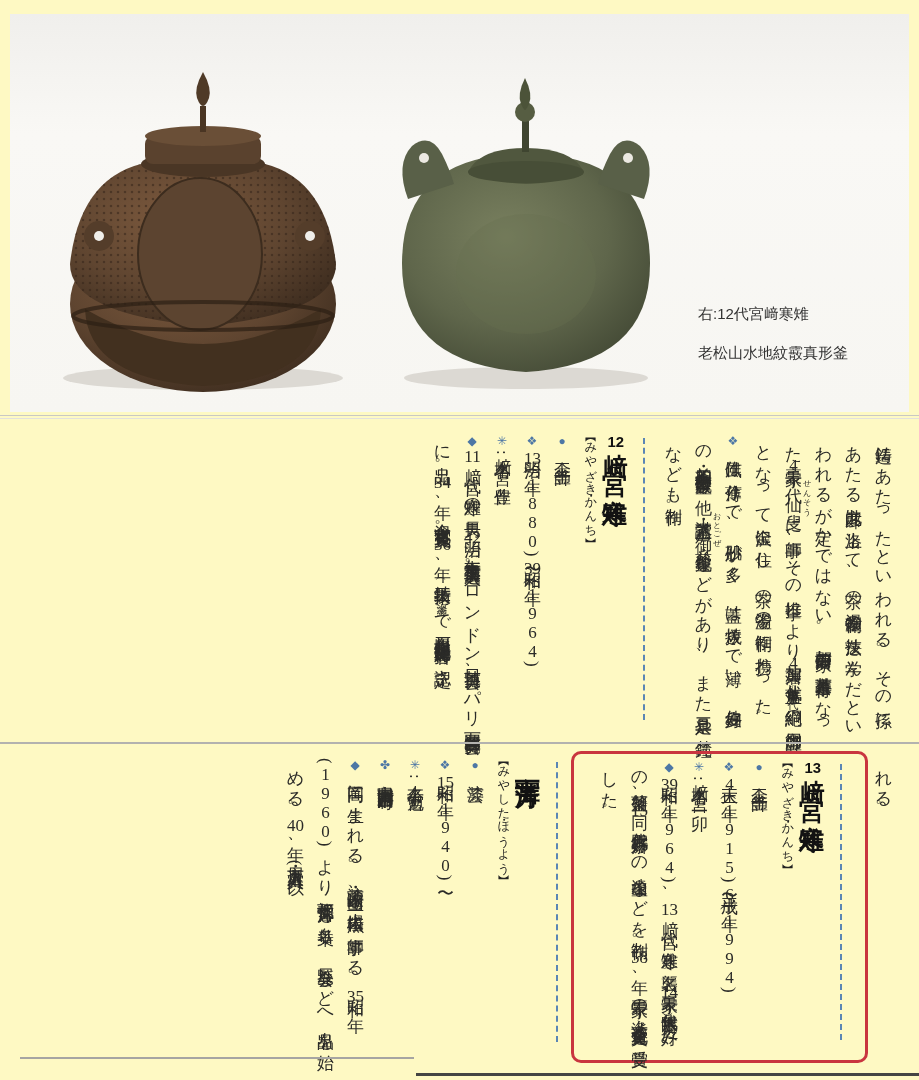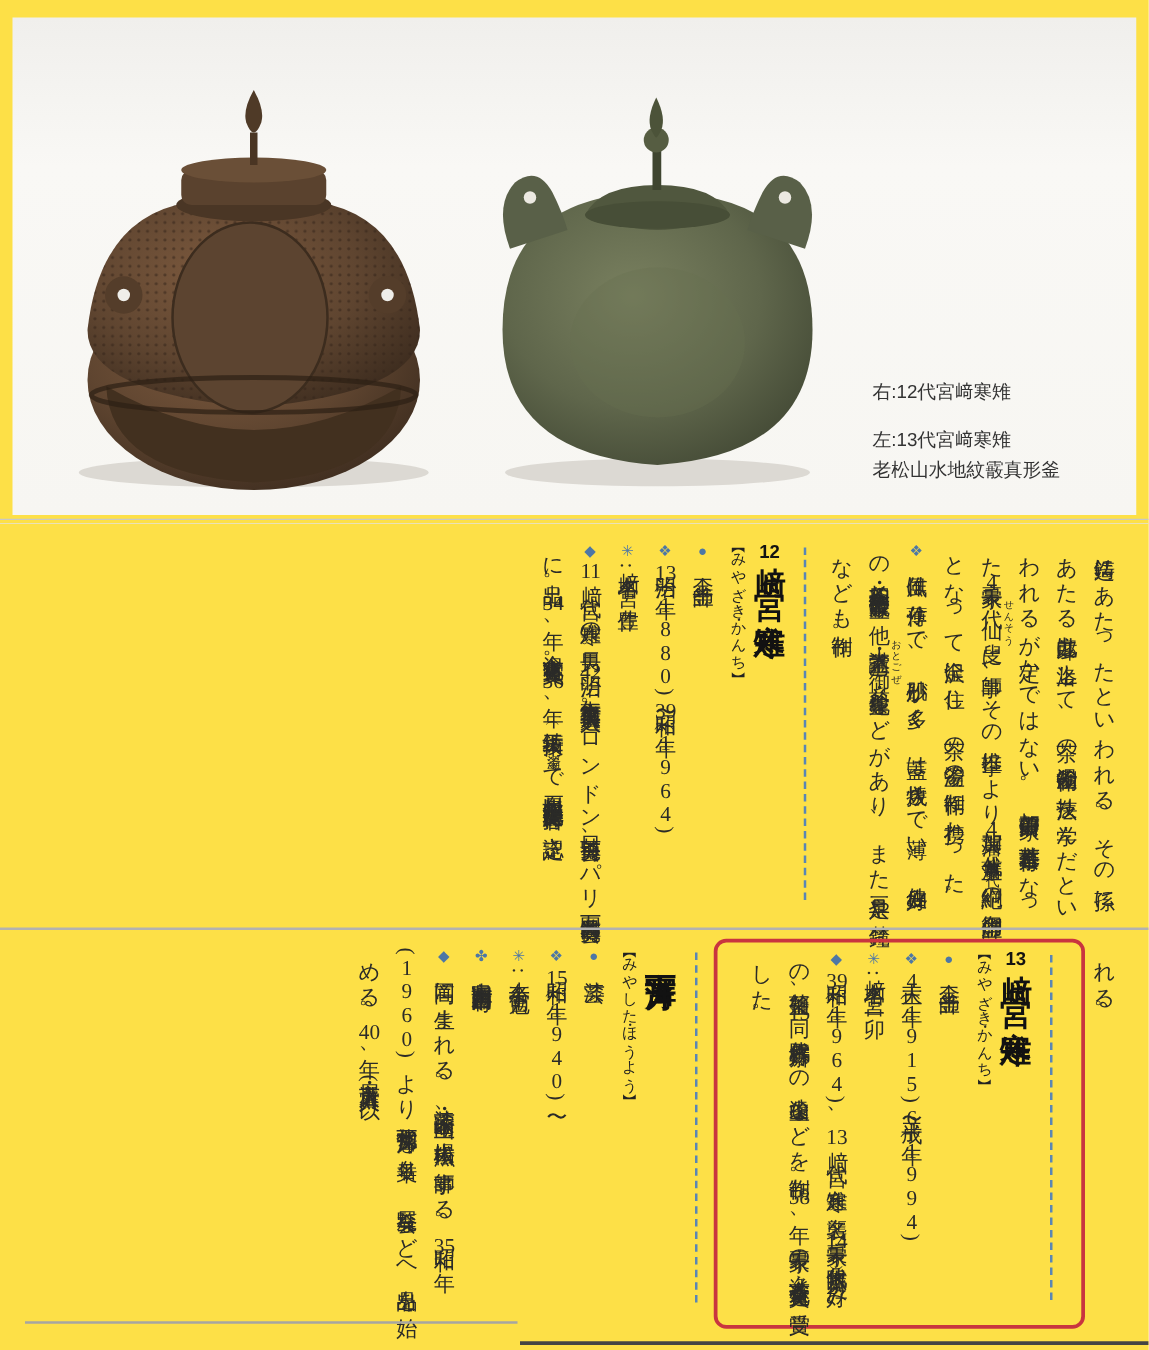--- a/index.html
+++ b/index.html
@@ -1,18 +1,18 @@
 <!DOCTYPE html>
 <html><head>
 <meta charset="utf-8">
 <style>
   html,body{margin:0;padding:0;}
   .page{
     position:relative;width:919px;height:1080px;overflow:hidden;
-    background:#fde047;color:#292926;
+    background:#fef9c3;color:#292926;
     font-family:"Liberation Serif","DejaVu Serif",serif;
   }
   
   .photo-area{position:absolute;top:14px;left:10px;width:899px;height:398px;
     background:linear-gradient(180deg,#f0efec 0%,#f9f8f5 30%,#f7f6f2 100%);}
   .photo-area svg{position:absolute;top:0;left:0;}
   .captions{position:absolute;left:688px;top:288px;width:220px;
     font-family:"Liberation Sans","DejaVu Sans",sans-serif;
     font-size:15px;line-height:1.55;color:#333;}
   .caption{margin-bottom:16px;white-space:nowrap;}
@@ -108,21 +108,20 @@
         <path d="M515,64 Q523,80 519,90 Q516,96 515,96 Q514,96 511,90 Q507,80 515,64 Z" fill="#4c5339"></path>
         <ellipse cx="516" cy="260" rx="70" ry="60" fill="#667050" opacity="0.35"></ellipse>
       </g>
     </svg>
 
     <div class="captions">
       <div class="caption">
         <div>右:12代宮﨑寒雉</div>
       </div>
       <div class="caption">
-        <div>左:13代宮﨑寒雉</div>
         <div>老松山水地紋霰真形釜</div>
       </div>
     </div>
   </section>
 
   <div class="rule rule-photo"></div>
 
   <section class="text-block block1">
     <p class="para">鋳造にあたったといわれる。その孫にあたる彦九郎は上洛して、茶の湯釜制作の技法を学んだといわれるが定かではない。加賀藩前田家の茶道茶具奉行となった裏千家<span class="tcy">4</span>代<ruby>仙叟<rt>せんそう</rt></ruby>に師事、その推挙により加賀藩<span class="tcy">4</span>代藩主<span class="small-note">(加賀前田家5代)</span>綱紀の御用釜師となって金沢に住し、茶の湯釜の制作に携わった。</p>
     <p class="para"><span class="mark">❖</span>作風は薄作りで、砂肌が多く、蓋は焼抜きで薄い。仙叟好みの柏釜・四方富士釜・焼飯釜の他、大講堂釜・<ruby>乙御前<rt>おとごぜ</rt></ruby>釜・鉈釜などがあり、また三具足や梵鐘なども制作。</p>

